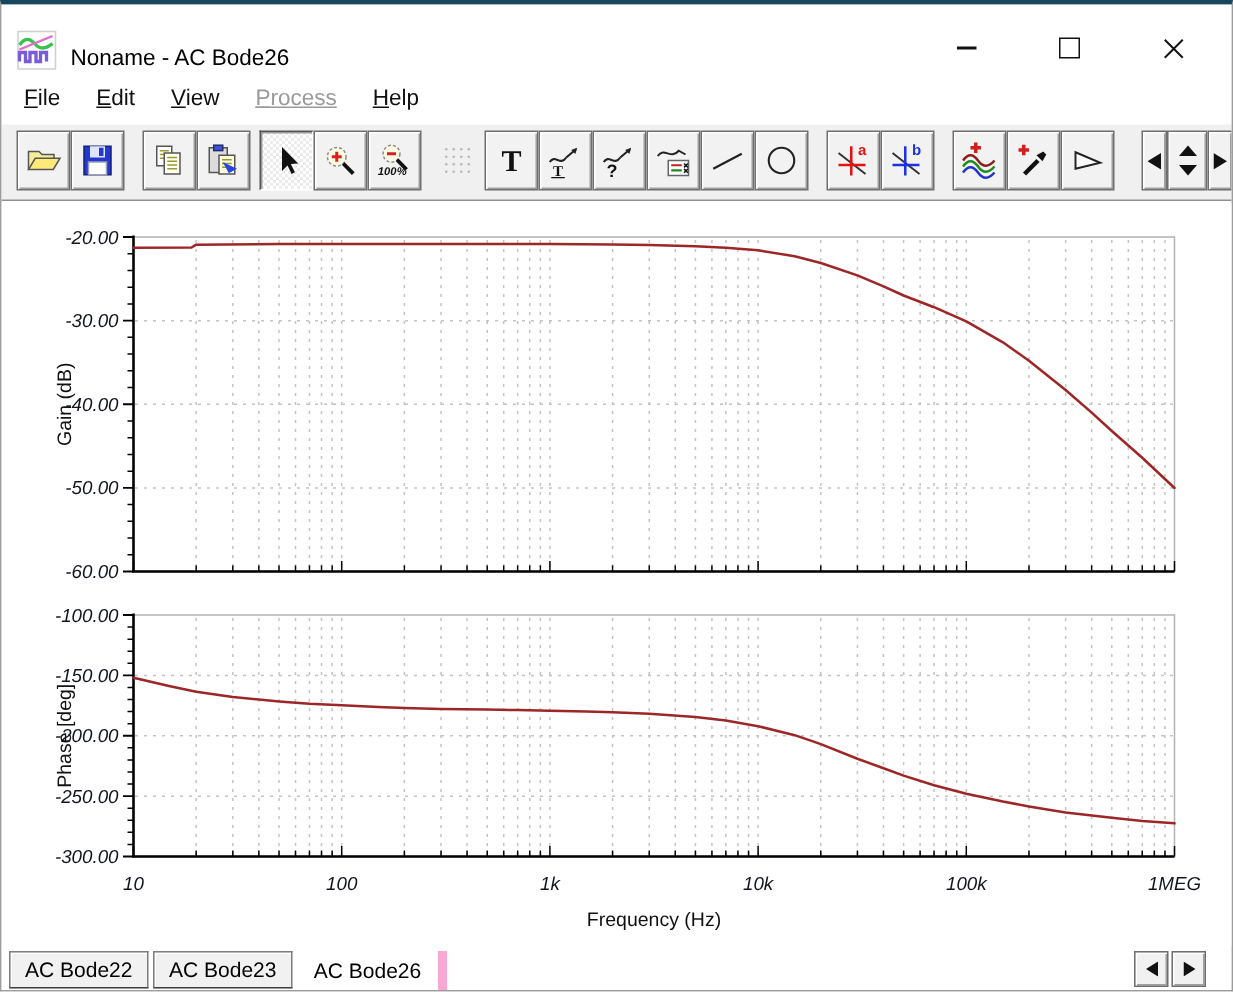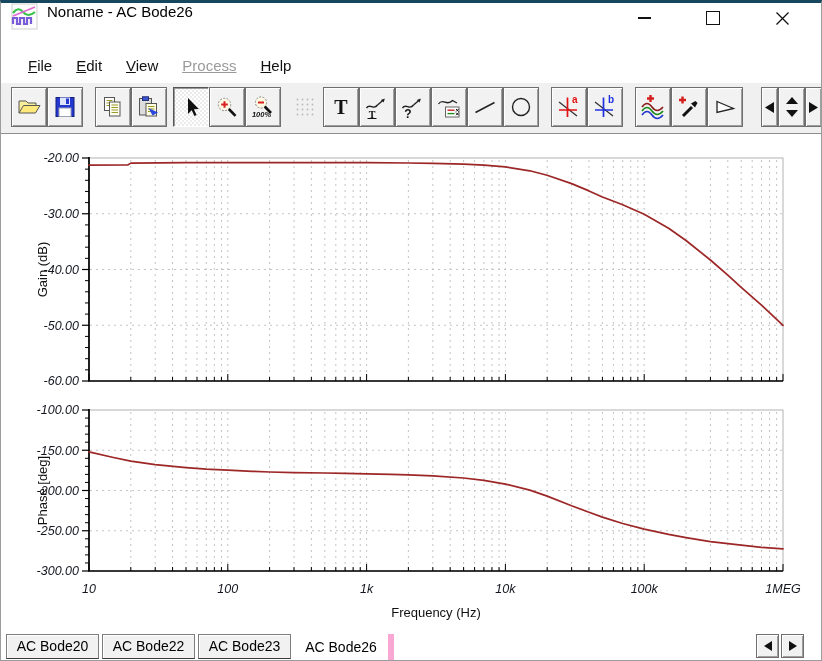--- a/index.html
+++ b/index.html
@@ -5,31 +5,31 @@
   html,body{margin:0;padding:0;background:#d8d8d8;}
   .window{
     position:relative; width:822px; height:661px; box-sizing:border-box;
     background:#fff; overflow:hidden;
     border-top:3px solid #17465f; border-left:1px solid #9c9c9c;
     border-right:1px solid #9c9c9c; border-bottom:1px solid #9c9c9c;
     font-family:"Liberation Sans", sans-serif; color:#111;
   }
   
   .titlebar{position:absolute; top:0; left:0; right:0; height:44px;
-    display:flex; align-items:flex-start; padding-left:10px; background:#fff;}
+    display:flex; align-items:flex-end; padding-left:10px; background:#fff;}
   .app-icon{width:27px; height:27px; margin-right:9px; flex:0 0 auto;}
   .title-text{font-size:15px; color:#000;}
   .win-controls{margin-left:auto; display:flex; align-items:center; padding-right:16px;}
   .win-btn{width:46px; height:30px; margin-left:23px; display:flex;
     align-items:center; justify-content:center; cursor:default;}
   .min-glyph{width:13px; height:2px; background:#111;}
   .max-glyph{width:12px; height:12px; border:1.5px solid #111; background:#fff;}
   
   .menubar{position:absolute; top:44px; left:0; right:0; height:36px;
-    display:flex; align-items:center; padding-left:18px; background:#fff; font-size:15px;}
+    display:flex; align-items:center; padding-left:6px; background:#fff; font-size:15px;}
   .menu-item{padding:4px 9px; margin-right:6px;}
   .menu-item.disabled{color:#9a9a9a;text-decoration:underline;}
   
   .toolbar{position:absolute; top:80px; left:0; right:0; height:51px;
     background:#f0f0f0; border-bottom:1px solid #8f8f8f;
     display:flex; align-items:flex-start; padding:4px 0 0 10px; box-sizing:border-box;}
   .tbtn{width:36px; height:40px; box-sizing:border-box; background:#f2f2f2;
     border:1px solid #6f6f6f;
     box-shadow:inset 1px 1px 0 #ffffff, inset -1px -1px 0 #9f9f9f;
     display:flex; align-items:center; justify-content:center; flex:0 0 auto;}
@@ -566,21 +566,20 @@
           <text x="782" y="458" text-anchor="middle" class="tick-label">1MEG</text>
           <text x="46" y="355.5" text-anchor="middle" class="axis-label" transform="rotate(-90 46 355.5)">Phase [deg]</text>
           <text x="435" y="482" text-anchor="middle" class="axis-label">Frequency (Hz)</text>
           <polyline points="88.0,316.9 112.4,322.5 129.8,326.1 154.2,329.7 185.0,332.6 205.3,334.2 226.8,335.2 251.2,336.3 268.6,337.0 293.0,337.6 323.8,338.0 344.1,338.4 365.6,338.8 390.0,339.3 407.4,339.8 431.8,340.8 462.6,343.0 482.9,345.4 504.4,349.1 528.8,355.1 546.2,361.1 570.6,370.8 588.0,377.2 601.4,382.1 621.7,388.5 643.2,394.1 667.6,399.4 685.0,402.6 709.4,406.6 740.2,410.2 760.5,412.3 782.0,413.9" fill="none" stroke="#9d2727" stroke-width="1.7" stroke-linejoin="round" stroke-linecap="round"></polyline>
         </g>
       </svg>
   </div>
 
   <div class="tabbar">
     <div style="display:flex" id="tabs">
-        <div class="tab">AC Bode20</div>
         <div class="tab">AC Bode22</div>
         <div class="tab">AC Bode23</div>
         <div class="tab active">AC Bode26</div>
       </div>
     <div class="tab-arrows">
       <div class="tab-arrow">
         <svg width="8" height="10" viewBox="0 0 8 10">
             <polygon points="8,0 0,5 8,10" fill="#111"></polygon>
           </svg>
       </div>

